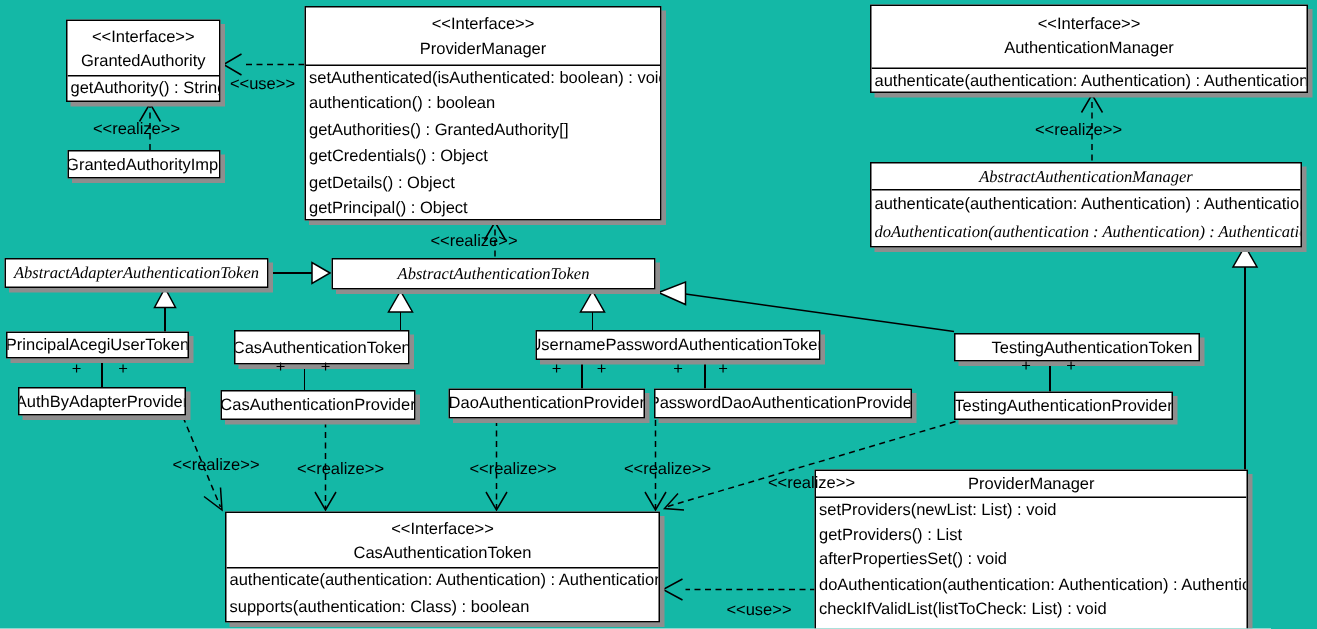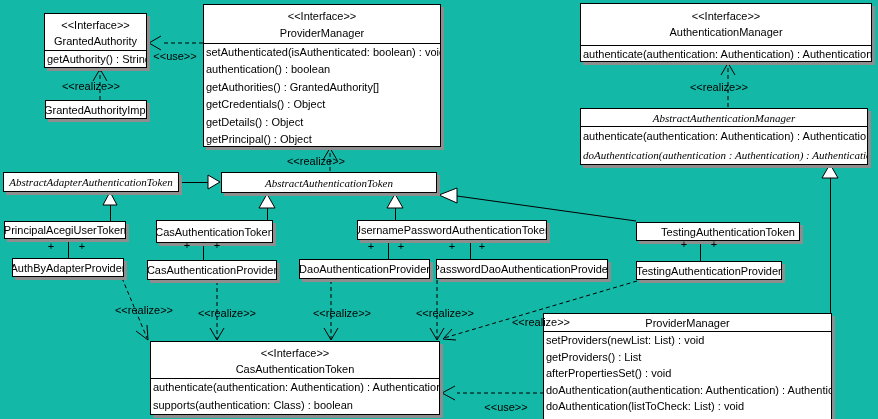--- a/index.html
+++ b/index.html
@@ -207,21 +207,21 @@
     </div>
   </div>
 
   <div class="cls" style="left:543px;top:313px;width:289px;height:122px;">
     <div class="hdr1" style="height:17px;">ProviderManager</div>
     <div class="sec" style="line-height:16.6px;">
       <div class="m">setProviders(newList: List) : void</div>
       <div class="m">getProviders() : List</div>
       <div class="m">afterPropertiesSet() : void</div>
       <div class="m">doAuthentication(authentication: Authentication) : Authentication</div>
-      <div class="m">doAuthentication(listToCheck: List) : void</div>
+      <div class="m">checkIfValidList(listToCheck: List) : void</div>
     </div>
   </div>
 
   <div class="lbl" style="left:91px;top:86px;">&lt;&lt;realize&gt;&gt;</div>
   <div class="lbl" style="left:175px;top:56px;">&lt;&lt;use&gt;&gt;</div>
   <div class="lbl" style="left:316px;top:161px;">&lt;&lt;realize&gt;&gt;</div>
   <div class="lbl" style="left:719px;top:87px;">&lt;&lt;realize&gt;&gt;</div>
   <div class="lbl" style="left:144px;top:310px;">&lt;&lt;realize&gt;&gt;</div>
   <div class="lbl" style="left:227px;top:313px;">&lt;&lt;realize&gt;&gt;</div>
   <div class="lbl" style="left:342px;top:313px;">&lt;&lt;realize&gt;&gt;</div>

